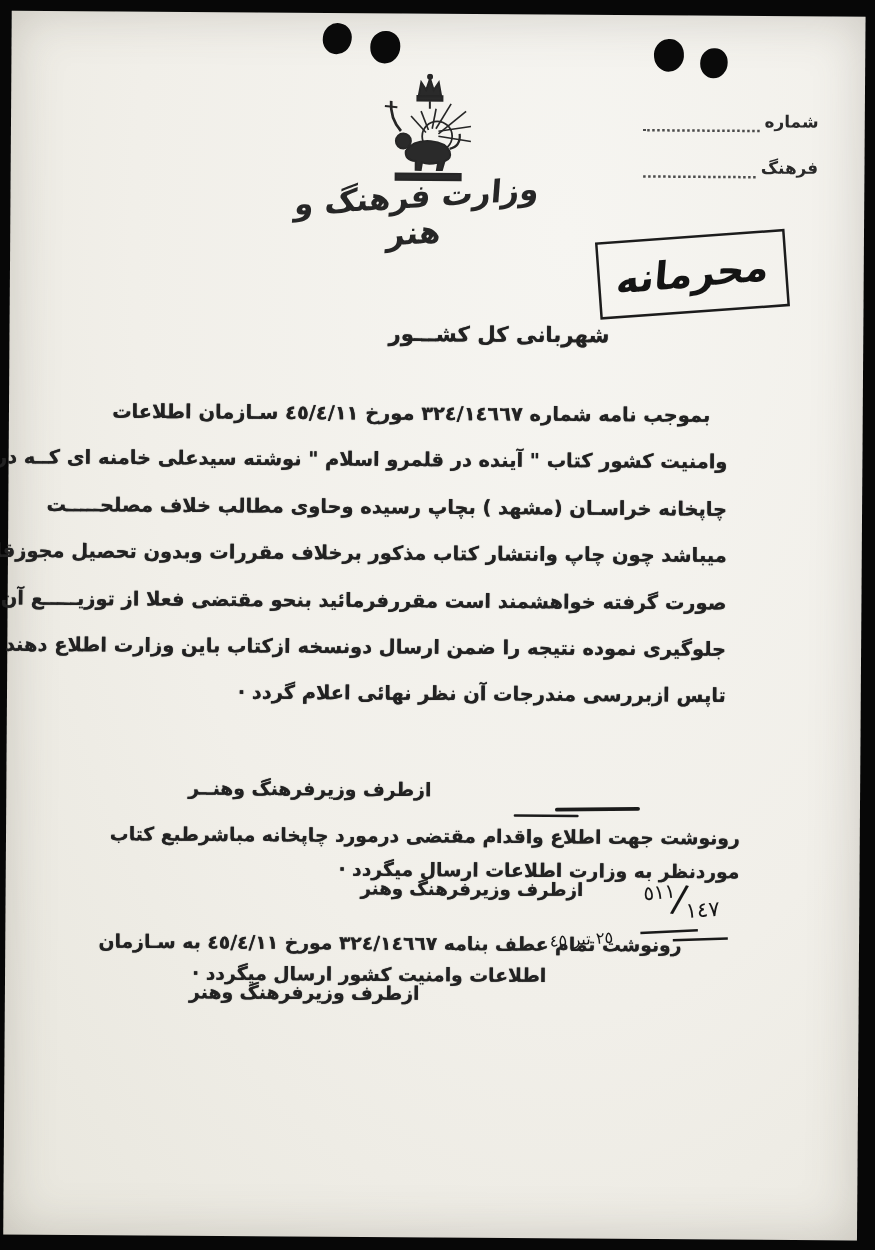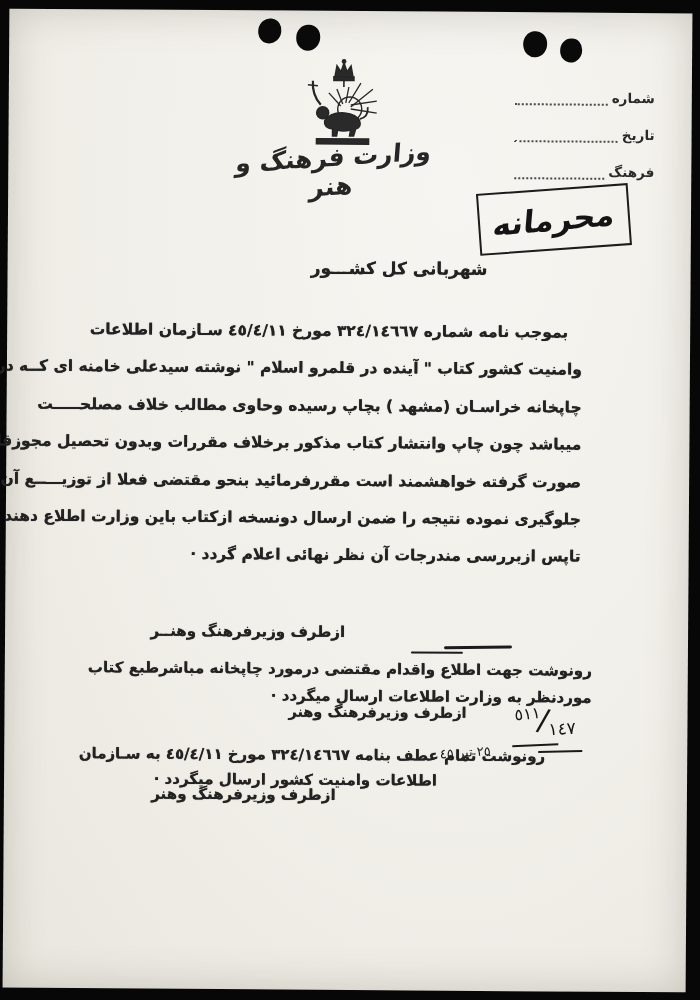--- a/index.html
+++ b/index.html
@@ -138,24 +138,20 @@
     </svg>
 
     <div id="ministry-title" dir="rtl" class="ink">وزارت فرهنگ و هنر</div>
 
     <div id="header-fields">
       <div class="hfield">
         <span class="lbl">شماره</span>
         <span class="dotline"></span>
       </div>
       <div class="hfield">
-        <span class="lbl">تاریخ</span>
-        <span class="dotline"></span>
-      </div>
-      <div class="hfield">
         <span class="lbl">فرهنگ</span>
         <span class="dotline"></span>
       </div>
     </div>
 
     <div id="stamp">
       <span class="stamp-text hw">محرمانه</span>
     </div>
 
     <div id="recipient" class="typed">شهربانی کل کشـــور</div>

